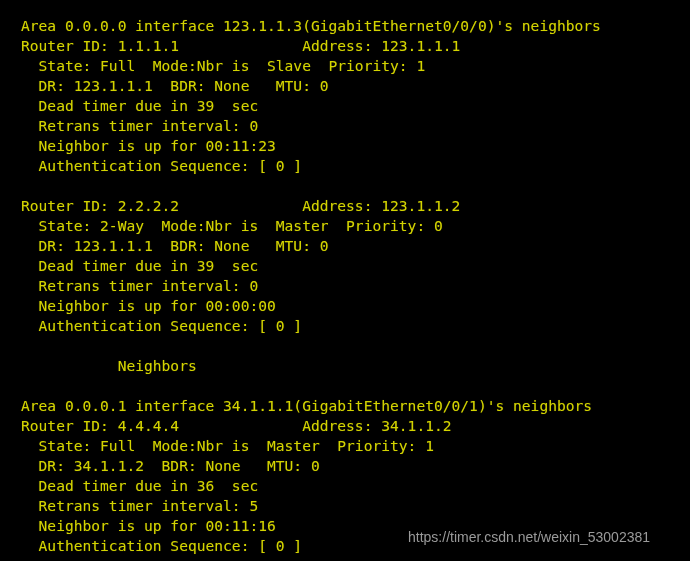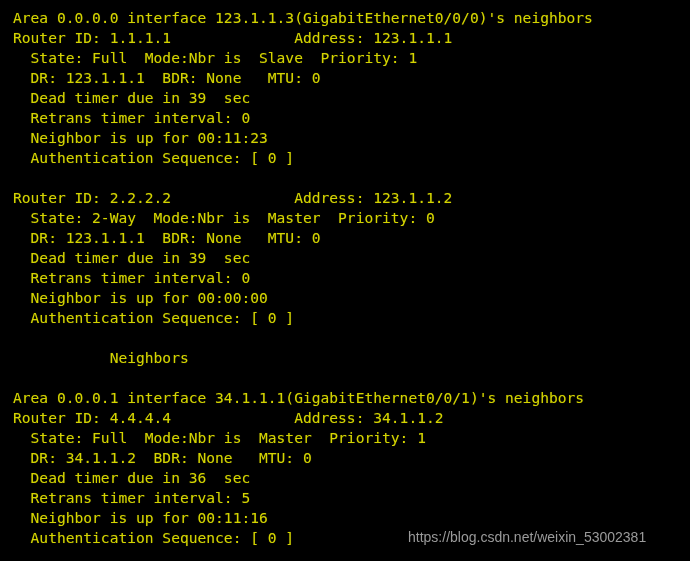--- a/index.html
+++ b/index.html
@@ -16,21 +16,21 @@
   }
   #terminal {
     position: relative;
     width: 690px;
     height: 561px;
     background: #000000;
     box-sizing: border-box;
     padding: 4px 0 0 9px;
   }
   #console-output {
-    margin: 4px;
+    margin: 12px;
     padding: 0;
     font-family: "DejaVu Sans Mono", "Liberation Mono", monospace;
     font-size: 14.6px;
     line-height: 20px;
     color: #d4d400;
     white-space: pre;
     letter-spacing: 0px;
     font-weight: normal;
     text-shadow: 0 0 1px rgba(212,212,0,0.35);
   }
@@ -54,15 +54,15 @@
     letter-spacing: 0px;
   }
 </style>
 </head>
 <body>
 
 <div id="terminal">
 
   <pre id="console-output"><span class="line">Area 0.0.0.0 interface 123.1.1.3(GigabitEthernet0/0/0)'s neighbors</span><span class="line">Router ID: 1.1.1.1              Address: 123.1.1.1</span><span class="line">  State: Full  Mode:Nbr is  Slave  Priority: 1</span><span class="line">  DR: 123.1.1.1  BDR: None   MTU: 0</span><span class="line">  Dead timer due in 39  sec</span><span class="line">  Retrans timer interval: 0</span><span class="line">  Neighbor is up for 00:11:23</span><span class="line">  Authentication Sequence: [ 0 ]</span><span class="line blank"></span><span class="line">Router ID: 2.2.2.2              Address: 123.1.1.2</span><span class="line">  State: 2-Way  Mode:Nbr is  Master  Priority: 0</span><span class="line">  DR: 123.1.1.1  BDR: None   MTU: 0</span><span class="line">  Dead timer due in 39  sec</span><span class="line">  Retrans timer interval: 0</span><span class="line">  Neighbor is up for 00:00:00</span><span class="line">  Authentication Sequence: [ 0 ]</span><span class="line blank"></span><span class="line">           Neighbors</span><span class="line blank"></span><span class="line">Area 0.0.0.1 interface 34.1.1.1(GigabitEthernet0/0/1)'s neighbors</span><span class="line">Router ID: 4.4.4.4              Address: 34.1.1.2</span><span class="line">  State: Full  Mode:Nbr is  Master  Priority: 1</span><span class="line">  DR: 34.1.1.2  BDR: None   MTU: 0</span><span class="line">  Dead timer due in 36  sec</span><span class="line">  Retrans timer interval: 5</span><span class="line">  Neighbor is up for 00:11:16</span><span class="line">  Authentication Sequence: [ 0 ]</span></pre>
 
-  <div id="watermark">https://blog.csdn.net/weixin_53002381</div>
+  <div id="watermark">https://timer.csdn.net/weixin_53002381</div>
 
 </div>
 
 </body></html>

